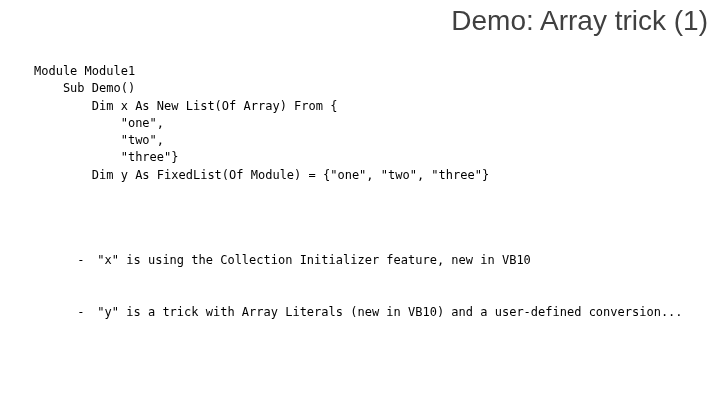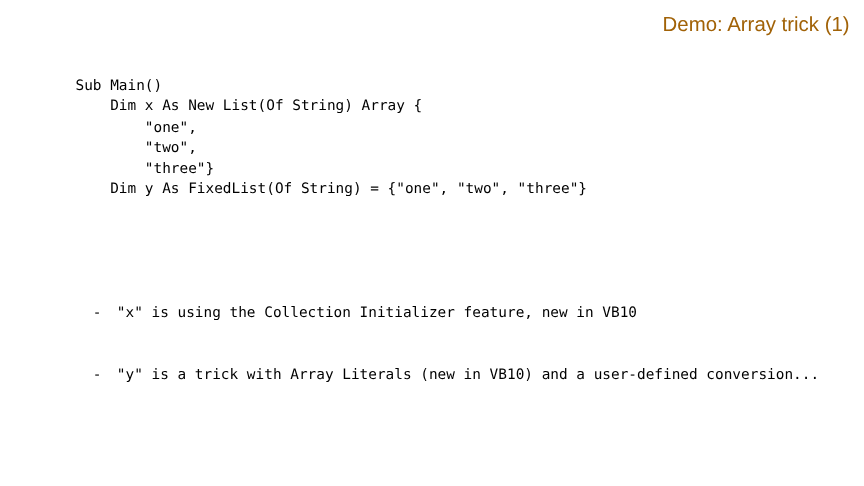--- a/index.html
+++ b/index.html
@@ -14,23 +14,23 @@
     background: #ffffff;
     overflow: hidden;
     font-family: "DejaVu Sans Mono", monospace;
     color: #000000;
   }
   .title {
     position: absolute;
     top: 7px;
     right: 12px;
     font-family: "Liberation Sans", sans-serif;
-    font-size: 17px;
+    font-size: 28px;
     line-height: 27px;
-    color: #a16207;
+    color: #404040;
     white-space: nowrap;
   }
   .code {
     position: absolute;
     left: 34px;
     top: 63px;
   }
   .code-line {
     font-size: 12px;
     line-height: 17.25px;
@@ -54,26 +54,27 @@
   }
 </style>
 </head>
 <body>
 
 <div class="slide">
 
   <div class="title">Demo: Array trick (1)</div>
 
   <div class="code">
-    <div class="code-line">    Sub Main()</div>
-    <div class="code-line">        Dim x As New List(Of String) Array {</div>
+    <div class="code-line">Module Module1</div>
+    <div class="code-line">    Sub Demo()</div>
+    <div class="code-line">        Dim x As New List(Of Array) From {</div>
     <div class="code-line">            "one",</div>
     <div class="code-line">            "two",</div>
     <div class="code-line">            "three"}</div>
-    <div class="code-line">        Dim y As FixedList(Of String) = {"one", "two", "three"}</div>
+    <div class="code-line">        Dim y As FixedList(Of Module) = {"one", "two", "three"}</div>
   </div>
 
   <div class="bullets">
     <div class="bullet-row">
       <span class="bullet-marker">-</span><span>"x" is using the Collection Initializer feature, new in VB10</span>
     </div>
     <div class="bullet-row">
       <span class="bullet-marker">-</span><span>"y" is a trick with Array Literals (new in VB10) and a user-defined conversion...</span>
     </div>
   </div>

